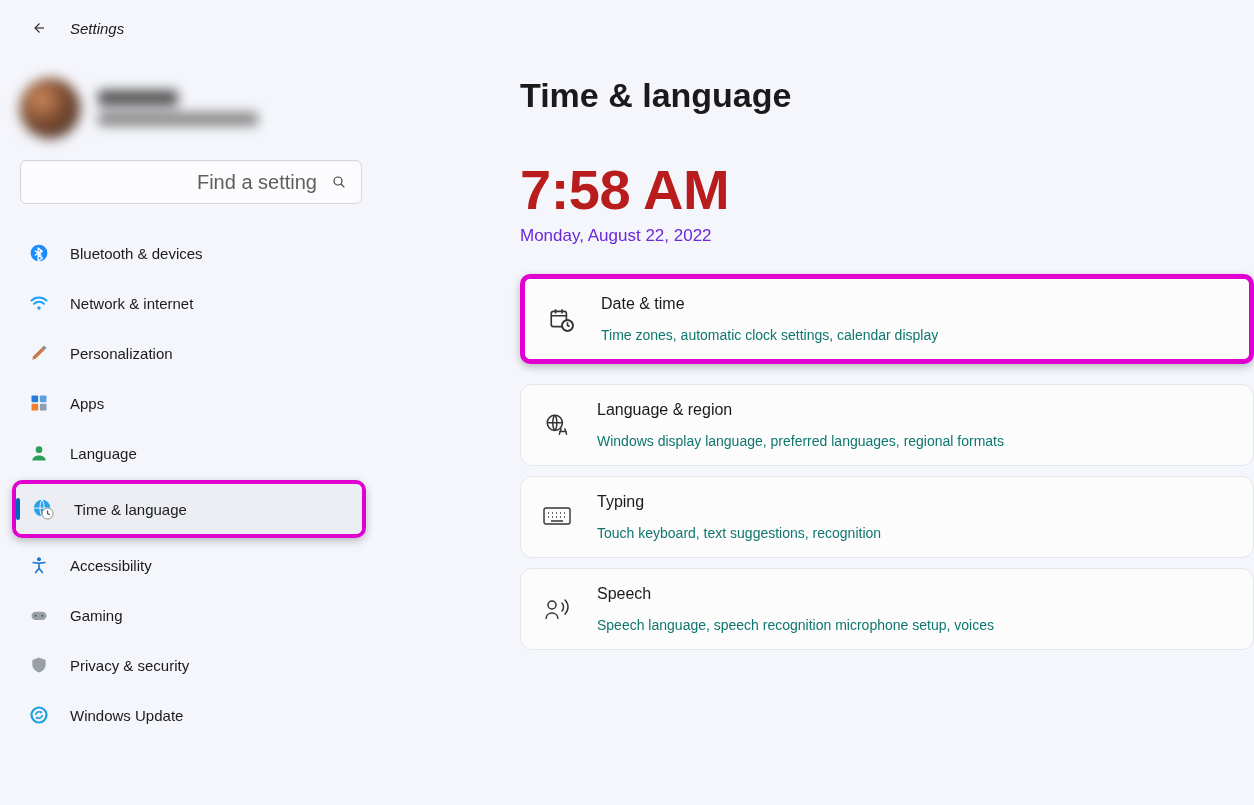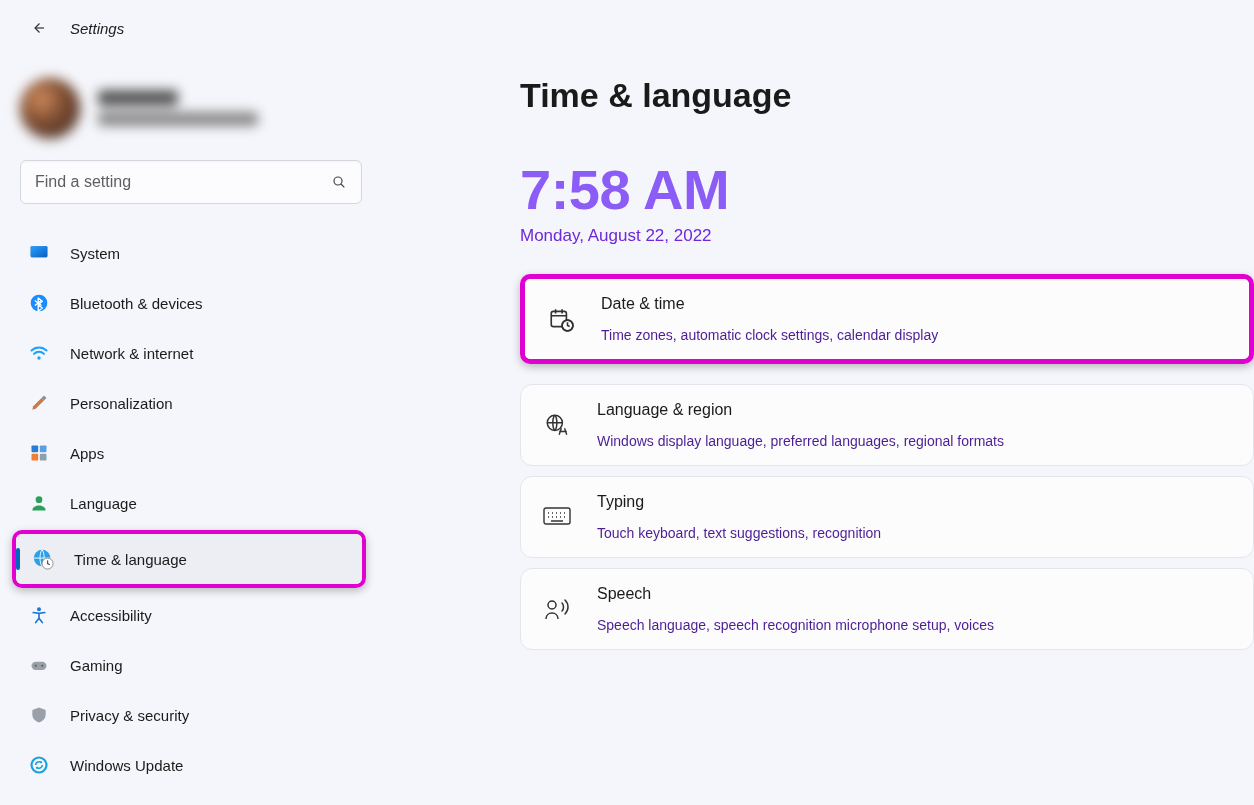--- a/index.html
+++ b/index.html
@@ -18,47 +18,47 @@
 
 .profile { display:flex; align-items:center; gap:18px; padding:12px 8px 22px 8px; filter:blur(6px); }
 .avatar { width:60px; height:60px; border-radius:50%; background:radial-gradient(circle at 35% 35%, #d08c5c 0%, #7a4a30 45%, #3a2c24 100%); box-shadow:0 2px 6px rgba(0,0,0,.25); }
 .profile-text { display:flex; flex-direction:column; gap:6px; }
 .profile-name { width:80px; height:16px; background:#555; border-radius:4px; }
 .profile-sub  { width:160px; height:14px; background:#888; border-radius:4px; }
 
 
 .search-wrap { padding:0 8px 24px 8px; }
 .search { position:relative; height:44px; background:#fcfcfe; border:1px solid #d5d7df; border-radius:6px; display:flex; align-items:center; padding:0 44px 0 14px; box-shadow:0 1px 2px rgba(0,0,0,.04) inset; }
-.search input { border:none; outline:none; background:transparent; width:100%; font-size:16px; color:#333; }
+.search input { border:none; outline:none; background:transparent; width:100%; font-size:20px; color:#333;text-align:right; }
 .search input::placeholder { color:#5e5e5e; }
 .search-icon { position:absolute; right:14px; top:50%; transform:translateY(-50%); color:#444; }
 
 
 .nav { display:flex; flex-direction:column; gap:0; }
 .nav-item { display:flex; align-items:center; gap:20px; height:50px; padding:0 16px; border-radius:6px; cursor:pointer; font-size:15px; color:#1b1b1b; position:relative; }
 .nav-item.active { background:#eceef4; }
 .nav-item.active::before { content:""; position:absolute; left:0; top:14px; bottom:14px; width:4px; background:#0067c0; border-radius:2px; }
 .nav-icon { width:22px; height:22px; display:flex; align-items:center; justify-content:center; flex-shrink:0; }
 
 
 .hl-frame { border:4px solid #e000d0; border-radius:10px; box-shadow:0 3px 8px rgba(0,0,0,.25); }
 .nav-hl { margin:2px 4px 2px 0; padding:0; }
 .nav-hl .nav-item { margin:0; }
 
 
 .page-title { font-size:34px; font-weight:600; color:#1a1a1a; margin-bottom:42px; }
-.clock { font-size:56px; font-weight:600; color:#8b5cf6; letter-spacing:-0.5px; }
+.clock { font-size:56px; font-weight:600; color:#b91c1c; letter-spacing:-0.5px; }
 .date  { font-size:17px; color:#6d28d9; margin-top:4px; margin-bottom:28px; }
 
 .cards { display:flex; flex-direction:column; gap:10px; }
 .card { background:#fcfcfd; border:1px solid #e4e6ed; border-radius:12px; padding:16px 22px; display:flex; align-items:center; gap:26px; cursor:pointer; min-height:74px; }
 .card-icon { width:28px; height:28px; display:flex; align-items:center; justify-content:center; color:#333; flex-shrink:0; }
 .card-text { display:flex; flex-direction:column; gap:14px; }
 .card-title { font-size:16px; color:#1a1a1a; }
-.card-sub   { font-size:14px; color:#4c1d95; }
+.card-sub   { font-size:14px; color:#0f766e; }
 
 .card-hl { border:5px solid #e000d0; border-radius:10px; box-shadow:0 3px 8px rgba(0,0,0,.25); margin-bottom:10px; }
 .card-hl .card { border:none; border-radius:6px; }
 
 svg { display:block; }
 </style>
 </head>
 <body>
 
 <div class="topbar">
@@ -90,35 +90,20 @@
           <svg width="16" height="16" viewBox="0 0 24 24" fill="none" stroke="currentColor" stroke-width="1.8">
               <circle cx="10.5" cy="10.5" r="6"></circle>
               <path d="M20 20l-5-5"></path>
             </svg>
         </span>
       </div>
     </div>
 
     <div class="nav">
 
-      <div class="nav-item">
-        <span class="nav-icon">
-            <svg width="20" height="20" viewBox="0 0 24 24">
-              <rect x="2" y="4" width="20" height="13" rx="1" fill="#1a78d6"></rect>
-              <rect x="2" y="4" width="20" height="13" rx="1" fill="url(#g1)"></rect>
-              <defs>
-                <linearGradient id="g1" x1="0" y1="0" x2="1" y2="1">
-                  <stop offset="0" stop-color="#2aa0ff"></stop>
-                  <stop offset="1" stop-color="#0a5dc2"></stop>
-                </linearGradient>
-              </defs>
-            </svg>
-          </span>
-        <span>System</span>
-      </div>
 
       <div class="nav-item">
         <span class="nav-icon">
             <svg width="20" height="20" viewBox="0 0 24 24">
               <circle cx="12" cy="12" r="10" fill="#1a8cff"></circle>
               <path d="M11 6v12l5-4-5-4 5-4-5-4z" fill="none"></path>
               <path d="M11 6l5 4-5 4 5 4-5 4V6z" fill="none" stroke="#fff" stroke-width="1.6" stroke-linejoin="round"></path>
               <path d="M7 9l8 6M7 15l8-6" stroke="#fff" stroke-width="1.6"></path>
             </svg>
           </span>

